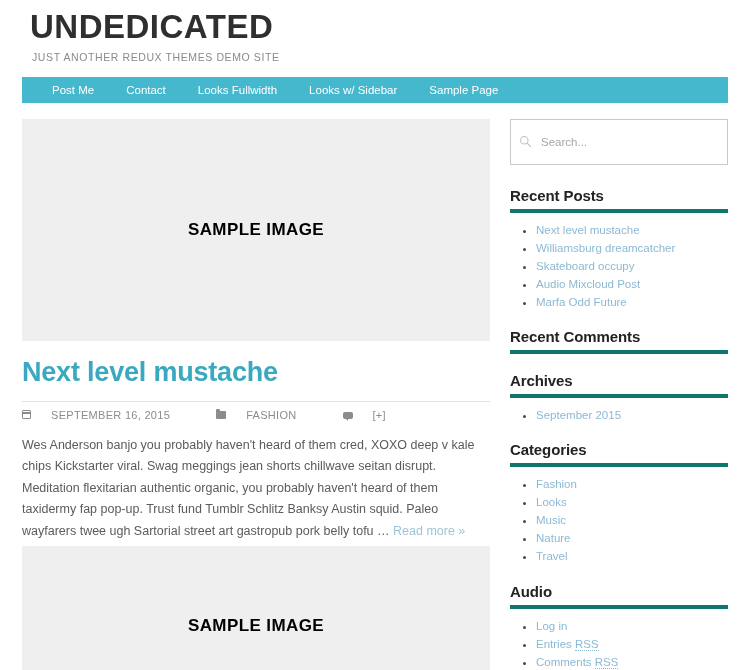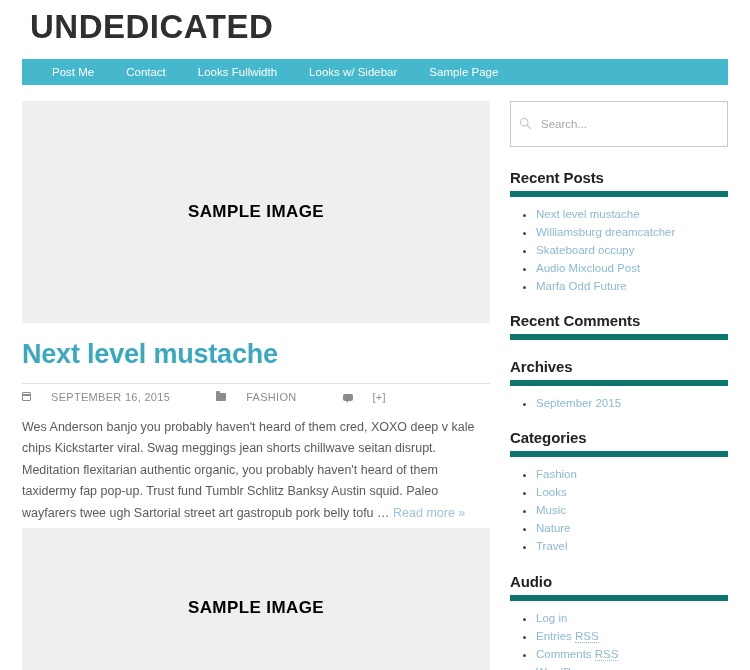--- a/index.html
+++ b/index.html
@@ -216,21 +216,21 @@
   }
   .search-input::placeholder { color: #a6a6a6; }
 
   .widget { margin-bottom: 17px; }
   .widget-title {
     font-size: 15px;
     font-weight: bold;
     color: #232323;
     margin: 0 0 5px 0;
     padding-bottom: 5px;
-    border-bottom: 6px solid #0f766e;
+    border-bottom: 4px solid #0f766e;
     letter-spacing: -0.1px;
   }
   .widget ul {
     list-style: disc;
     margin: 9px 0 0 0;
     padding-left: 26px;
   }
   .widget li {
     font-size: 11.5px;
     line-height: 1.52;
@@ -249,20 +249,21 @@
   }
   .widget.no-items { margin-bottom: 18px; }
 </style>
 </head>
 <body>
 
 <div class="page">
 
   <header class="site-header">
     <h1 class="site-title">UNDEDICATED</h1>
+    <div class="site-tagline">JUST ANOTHER REDUX THEMES DEMO SITE</div>
   </header>
 
   <div class="nav-wrap">
     <nav class="main-nav" id="main-nav">
         <a class="nav-item">Post Me</a>
         <a class="nav-item">Contact</a>
         <a class="nav-item">Looks Fullwidth</a>
         <a class="nav-item">Looks w/ Sidebar</a>
         <a class="nav-item">Sample Page</a>
       </nav>

